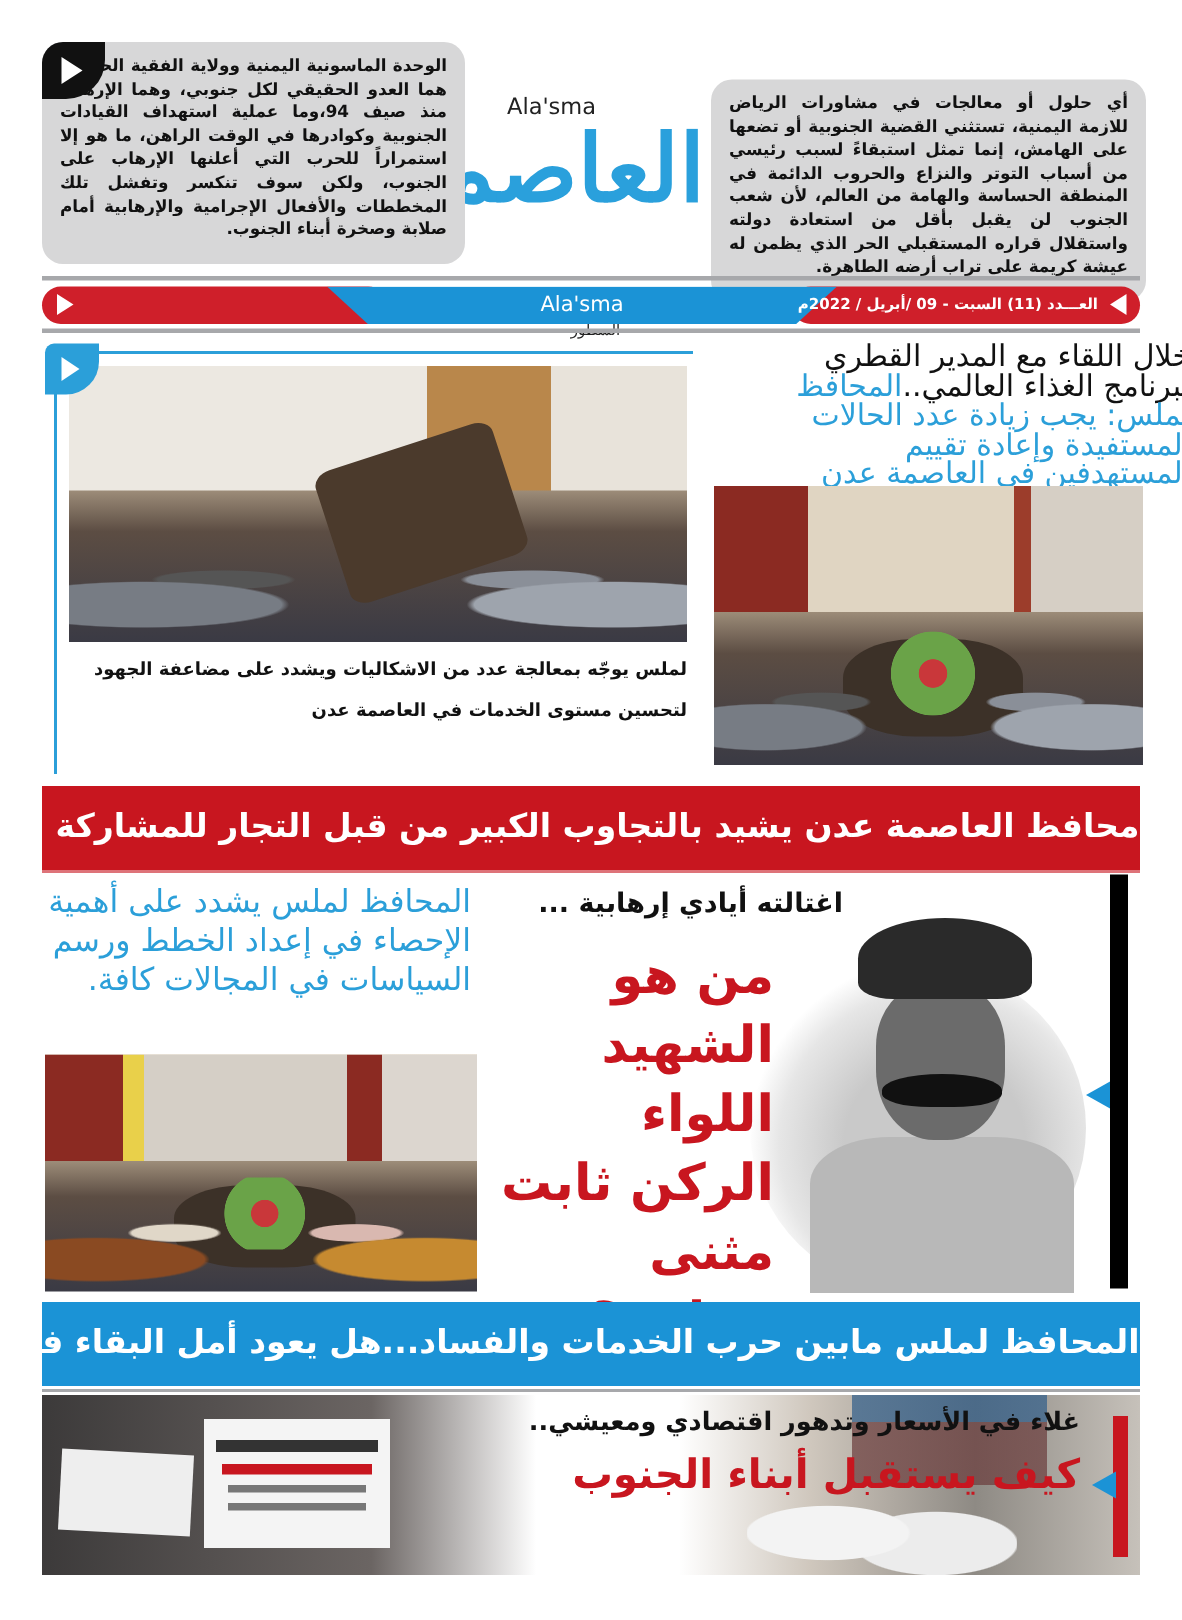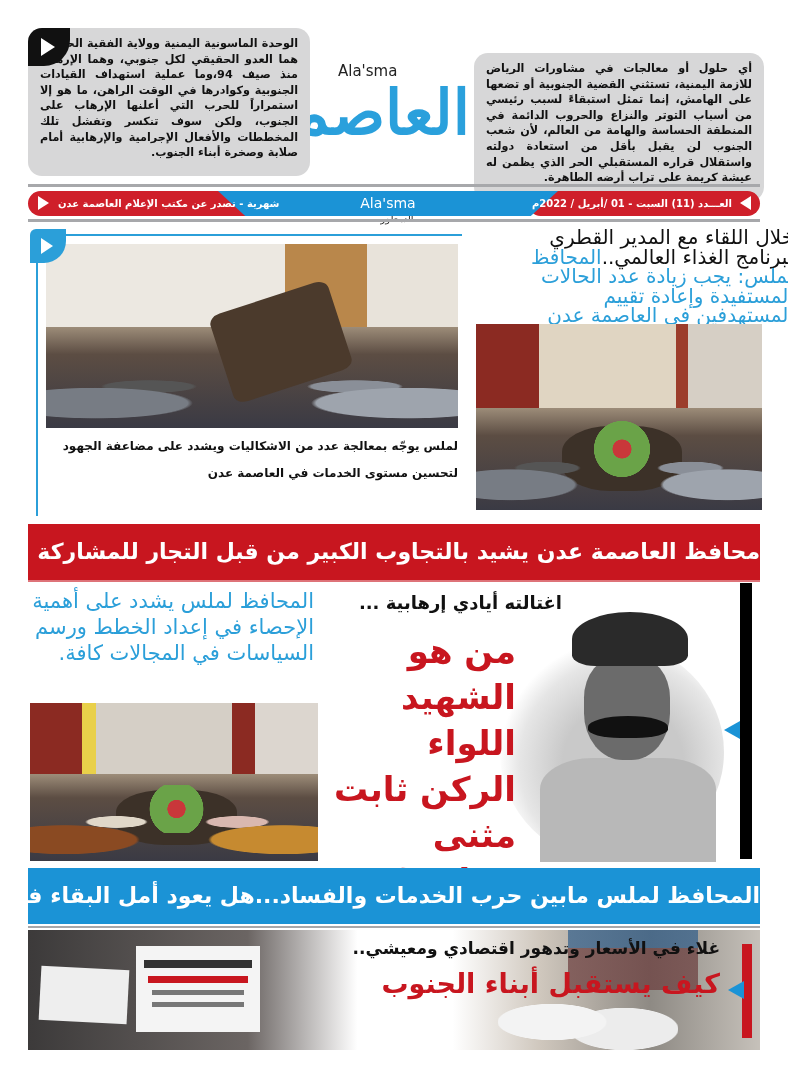--- a/index.html
+++ b/index.html
@@ -221,22 +221,21 @@
     </div>
   <span>الوحدة الماسونية اليمنية وولاية الفقية الحوثية، هما العدو الحقيقي لكل جنوبي، وهما الإرهاب منذ صيف 94،وما عملية استهداف القيادات الجنوبية وكوادرها في الوقت الراهن، ما هو إلا استمراراً للحرب التي أعلنها الإرهاب على الجنوب، ولكن سوف تنكسر وتفشل تلك المخططات والأفعال الإجرامية والإرهابية أمام صلابة وصخرة أبناء الجنوب.</span>
 </div>
 
 <div class="rule-grey" style="top:184px;"></div>
 <div class="abs info-strip">
   <div class="strip-red right"></div>
   <div class="strip-red left"></div>
   <div class="strip-blue"></div>
   <div class="strip-blue-label">Ala'sma</div>
-  <div class="strip-text right">العـــدد (11) السبت - 01 /أبريل / 2022م</div>
-  <div class="strip-text left">شهرية - تصدر عن مكتب الإعلام العاصمة عدن</div>
+  <div class="strip-text right">العـــدد (11) السبت - 09 /أبريل / 2022م</div>
   <div class="tri-white-left" style="left:712px; top:5px;"></div>
   <div class="tri-white-right" style="left:10px; top:5px;"></div>
 </div>
 <div class="rule-grey" style="top:219px;"></div>
 
 <div class="abs s1-head">
   <span>خلال اللقاء مع المدير القطري لبرنامج الغذاء العالمي..</span><span class="blue">المحافظ لملس: يجب زيادة عدد الحالات المستفيدة وإعادة تقييم المستهدفين في العاصمة عدن</span>
 </div>
 <div class="photo photo-1">
   <div class="wall"></div>

